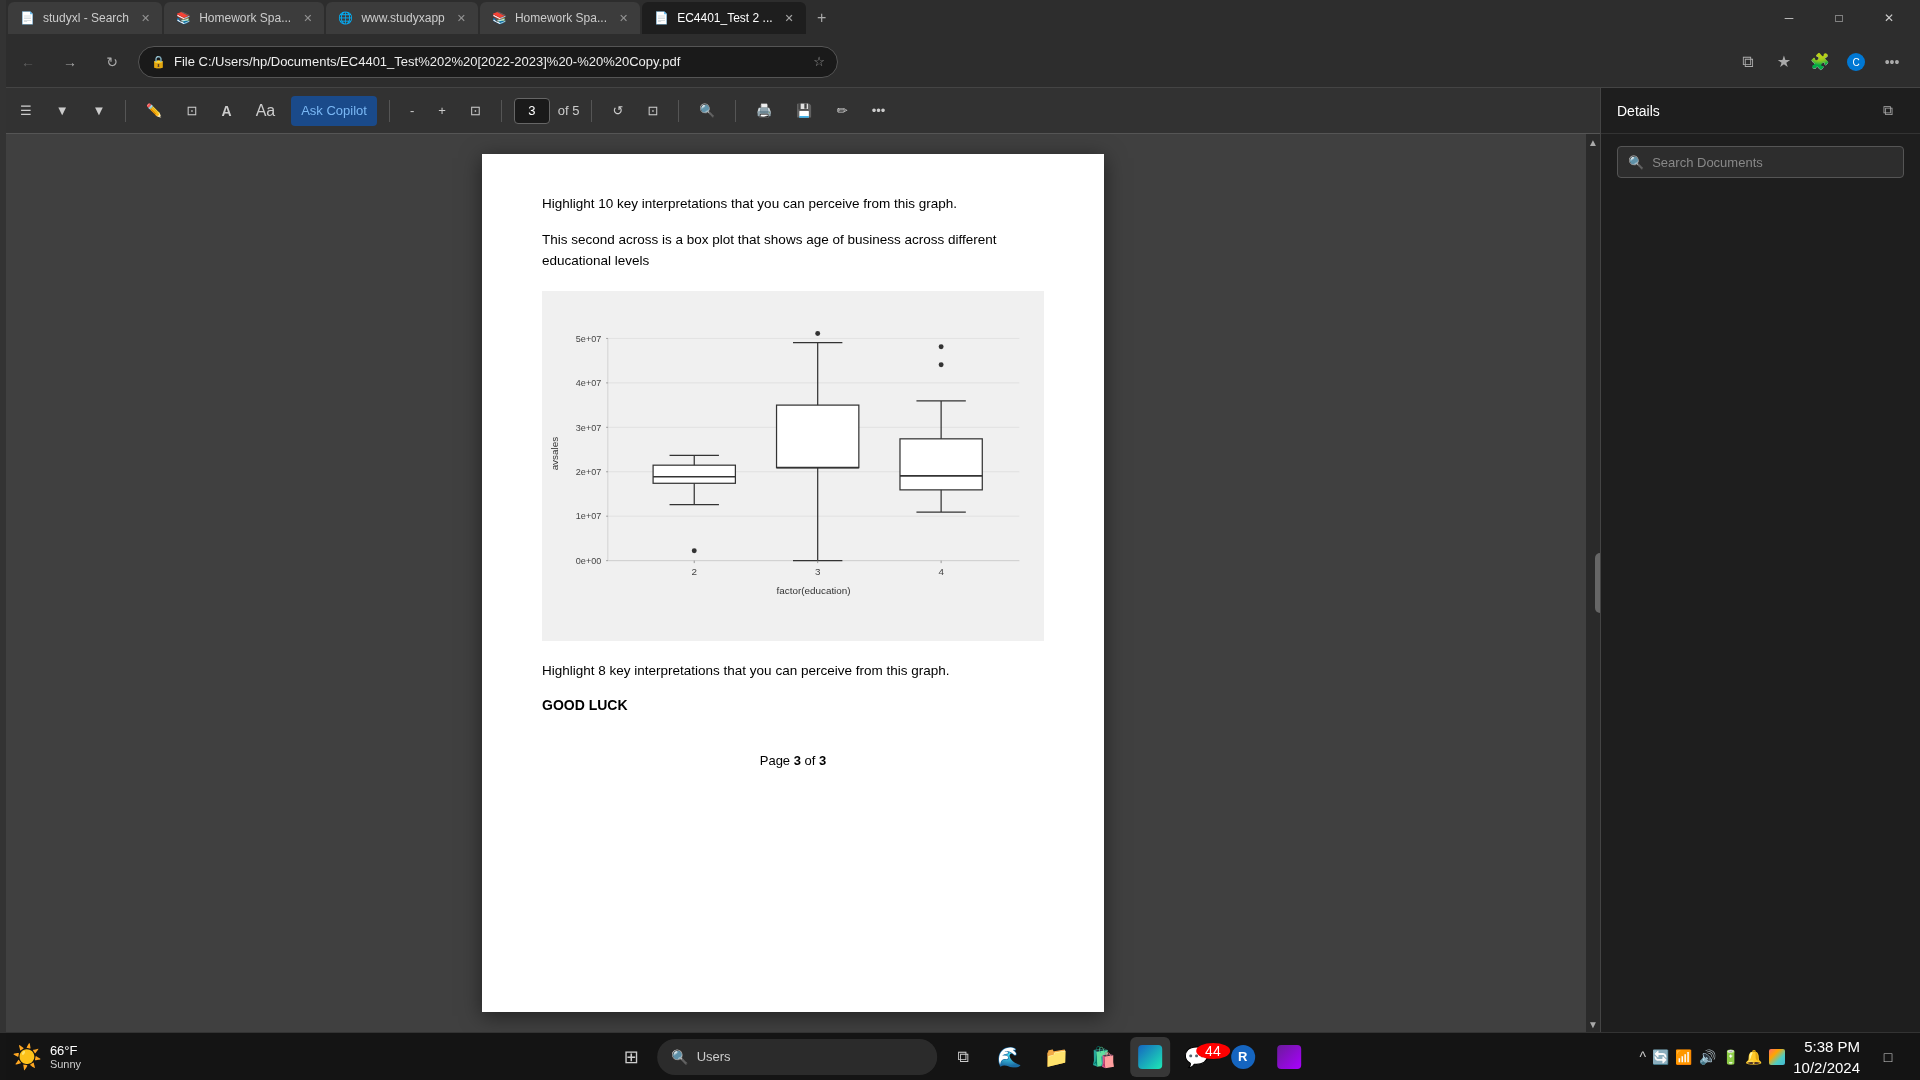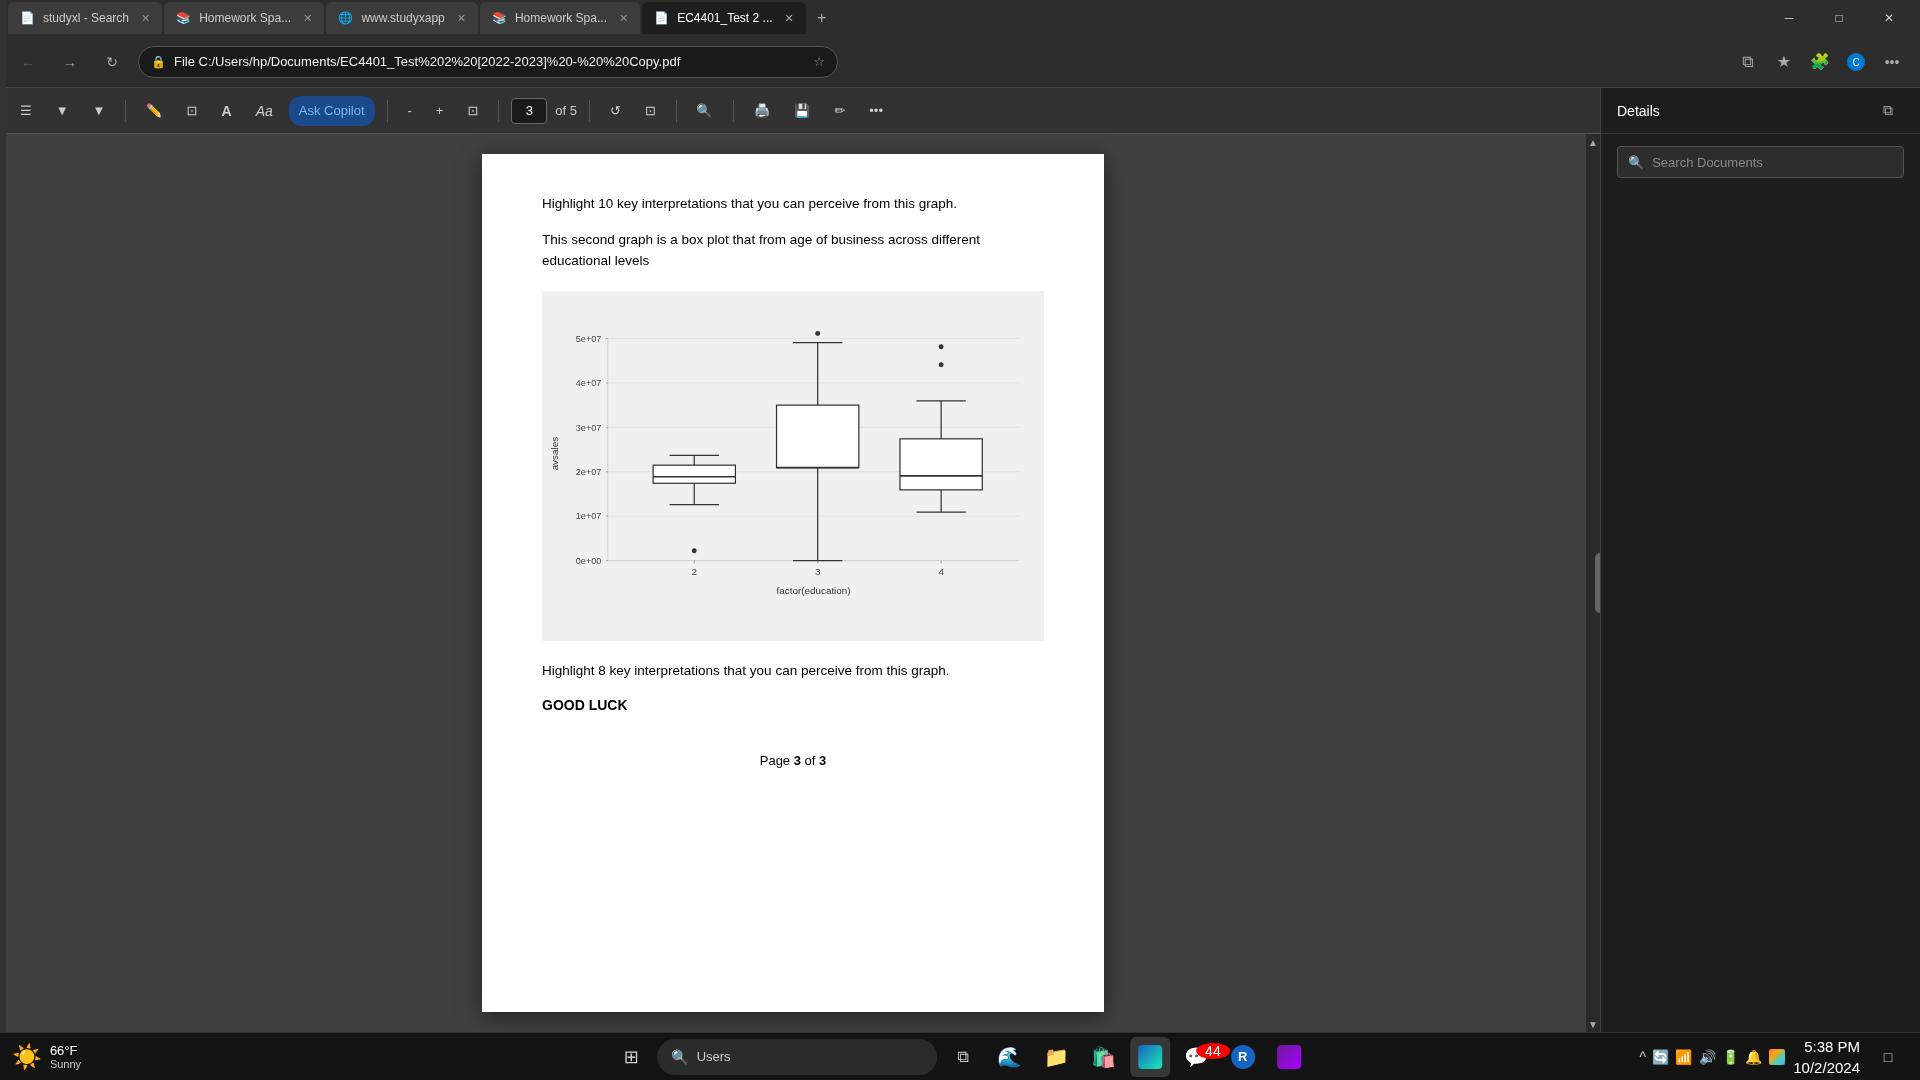--- a/index.html
+++ b/index.html
@@ -339,22 +339,22 @@
   <div class="pdf-area">
 
     <div class="pdf-toolbar">
       <div class="pdf-tool-btn">☰</div>
       <div class="pdf-tool-btn">▼</div>
       <div class="pdf-tool-btn">▼</div>
       <div class="pdf-separator"></div>
       <div class="pdf-tool-btn">✏️</div>
       <div class="pdf-tool-btn">⊡</div>
       <div class="pdf-tool-btn" style="font-size:14px; font-weight:bold;">A</div>
-      <div class="pdf-tool-btn" style="font-size:14px;font-style:italic;">Aa</div>
-      <div class="pdf-tool-btn" style="background:#1a4a8a; color:#7ab8f5; border-radius:12px; padding:0 10px;">
+      <div class="pdf-tool-btn" style="font-size:16px;">Aa</div>
+      <div class="pdf-tool-btn" style="background:#1a4a8a; color:#7ab8f5; border-radius:4px; padding:0 10px;">
         <span>Ask Copilot</span>
       </div>
       <div class="pdf-separator"></div>
       <div class="pdf-tool-btn">-</div>
       <div class="pdf-tool-btn">+</div>
       <div class="pdf-tool-btn">⊡</div>
       <div class="pdf-separator"></div>
       <div class="pdf-page-input">
         <span>3</span>
       </div>
@@ -372,21 +372,21 @@
       <div class="pdf-tool-btn">✏</div>
       <div class="pdf-tool-btn">•••</div>
     </div>
 
     <div style="flex:1; display:flex; overflow:hidden; position:relative;">
       <div class="pdf-content" style="flex:1;">
         <div class="pdf-page">
 
           <p class="pdf-text">Highlight 10 key interpretations that you can perceive from this graph.</p>
 
-          <p class="pdf-text">This second graph is a box plot that from age of business across different educational levels</p>
+          <p class="pdf-text">This second across is a box plot that shows age of business across different educational levels</p>
 
           <div class="chart-container">
             <svg width="610" height="350" viewBox="0 0 610 350" style="background:#f0f0f0;">
 
               <line x1="80" y1="20" x2="80" y2="290" stroke="#ccc" stroke-width="1"></line>
               <line x1="80" y1="290" x2="580" y2="290" stroke="#ccc" stroke-width="1"></line>
 
               <line x1="80" y1="290" x2="580" y2="290" stroke="#ccc" stroke-width="0.5"></line>
               <line x1="80" y1="236" x2="580" y2="236" stroke="#ccc" stroke-width="0.5"></line>
               <line x1="80" y1="182" x2="580" y2="182" stroke="#ccc" stroke-width="0.5"></line>

